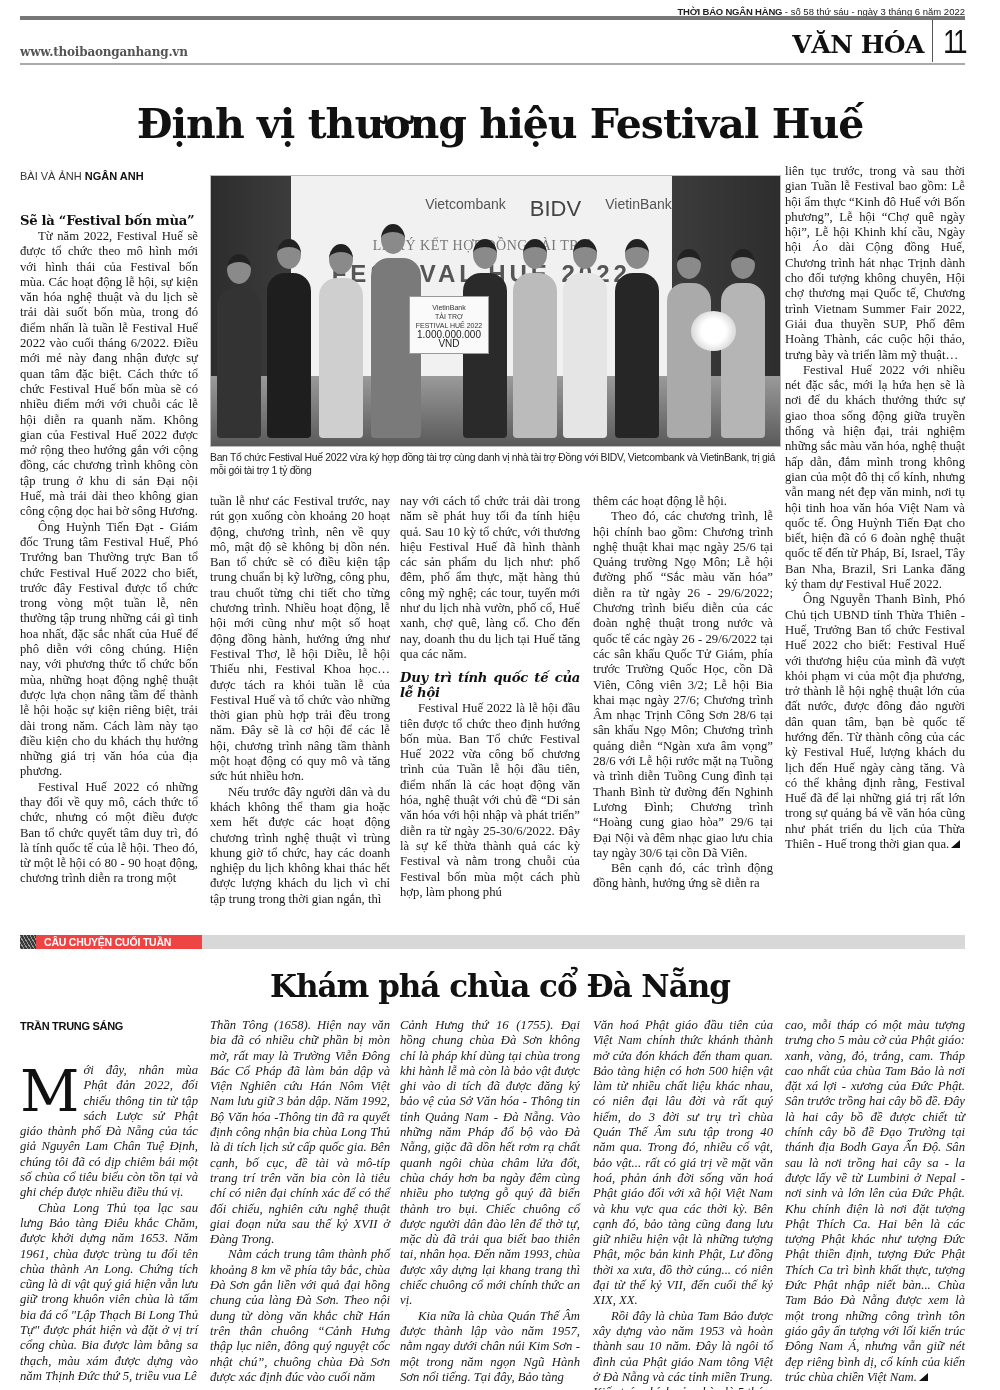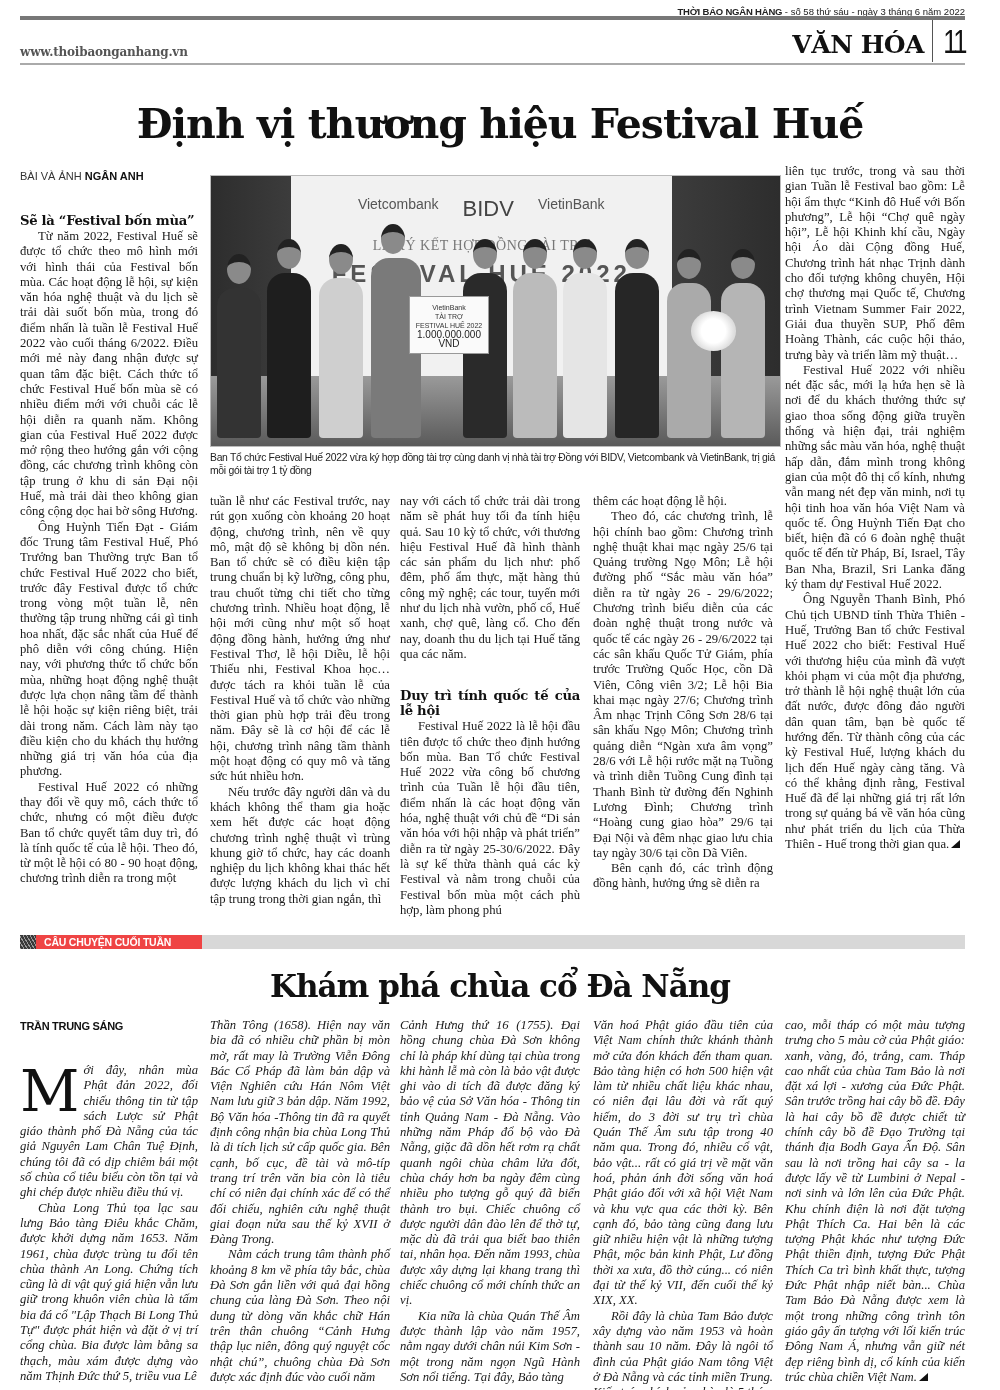--- a/index.html
+++ b/index.html
@@ -29,21 +29,21 @@
   .col p.noindent { text-indent: 0; }
   .col.italic { font-style: italic; }
   .subhead { font-family: "DejaVu Serif", serif; font-weight: 700; font-size: 13.2px; line-height: 15px; color: #111; text-indent: 0 !important; margin: 0 0 1px 0; letter-spacing: -0.3px; }
   .end-mark { display: inline-block; width: 0; height: 0; border-left: 9px solid transparent; border-bottom: 8px solid #111; margin-left: 2px; vertical-align: baseline; }
 
   .dropcap { float: left; font-family: "DejaVu Serif", serif; font-size: 58px; line-height: 48px; margin: 4px 4px 0 0; color: #111; font-style: normal; }
 
   .photo { position: absolute; left: 210px; top: 175px; width: 571px; height: 272px; border: 1px solid #bbb; overflow: hidden; background: #3a3a3a; }
   .photo .bg-wall { position: absolute; left: 0; top: 0; width: 100%; height: 100%; background: linear-gradient(90deg,#2d2d2d 0%,#3c3c3c 14%,#efefef 15%,#f6f6f6 80%,#3c3c3c 81%,#2d2d2d 100%); }
   .photo .banner { position: absolute; left: 14%; top: 0; width: 67%; height: 100%; background: #f1f1f1; }
-  .photo .banner-logos { position: absolute; top: 20px; left: 0; right: 0; display: flex; justify-content: center; gap: 24px; font-family: "Liberation Sans", sans-serif; color: #555; font-size: 14px; }
+  .photo .banner-logos { position: absolute; top: 20px; left: 0; right: 0; display: flex; justify-content: flex-end; gap: 24px; font-family: "Liberation Sans", sans-serif; color: #555; font-size: 14px; }
   .photo .banner-logos .bidv { font-size: 22px; color: #444; font-weight: 400; }
   .photo .banner-title { position: absolute; top: 62px; left: 0; right: 0; text-align: center; font-family: "Liberation Serif", serif; color: #777; font-size: 14px; letter-spacing: 0.5px; }
   .photo .banner-fest { position: absolute; top: 84px; left: 0; right: 0; text-align: center; font-family: "Liberation Sans", sans-serif; color: #555; font-size: 24px; letter-spacing: 4px; font-weight: 700; }
   .photo .floor { position: absolute; left: 0; bottom: 0; width: 100%; height: 70px; background: linear-gradient(180deg,#9a9a9a,#5a5a5a); }
   .photo .person { position: absolute; bottom: 8px; width: 44px; border-radius: 18px 18px 4px 4px; }
   .photo .person .head { position: absolute; top: -34px; left: 10px; width: 24px; height: 30px; border-radius: 50%; background: #8a8a8a; border-top: 8px solid #222; }
   .photo .check { position: absolute; left: 198px; top: 120px; width: 80px; height: 58px; background: #fafafa; border: 1px solid #999; font-family: "Liberation Sans", sans-serif; font-size: 7px; text-align: center; color: #333; padding-top: 6px; line-height: 9px; }
   .photo .check .amt { font-size: 10px; font-weight: 400; color: #222; }
   .photo .flowers { position: absolute; left: 480px; top: 135px; width: 45px; height: 40px; background: radial-gradient(circle,#fff 40%,#ddd 70%); border-radius: 50%; }
 
@@ -131,21 +131,21 @@
 </div>
 <div class="caption">Ban Tổ chức Festival Huế 2022 vừa ký hợp đồng tài trợ cùng danh vị nhà tài trợ Đồng với BIDV, Vietcombank và VietinBank, trị giá mỗi gói tài trợ 1 tỷ đồng</div>
 
 <div class="col" style="left:210px; top:494px; width:180px;">
   <p class="noindent">tuần lễ như các Festival trước, nay rút gọn xuống còn khoảng 20 hoạt động, chương trình, nên về quy mô, mật độ sẽ không bị dồn nén. Ban tổ chức sẽ có điều kiện tập trung chuẩn bị kỹ lưỡng, công phu, trau chuốt từng chi tiết cho từng chương trình. Nhiều hoạt động, lễ hội mới cũng như một số hoạt động đồng hành, hưởng ứng như Festival Thơ, lễ hội Diều, lễ hội Thiếu nhi, Festival Khoa học… được tách ra khỏi tuần lễ của Festival Huế và tổ chức vào những thời gian phù hợp trải đều trong năm. Đây sẽ là cơ hội để các lễ hội, chương trình nâng tầm thành một hoạt động có quy mô và tăng sức hút nhiều hơn.</p>
   <p>Nếu trước đây người dân và du khách không thể tham gia hoặc xem hết được các hoạt động chương trình nghệ thuật vì trùng khung giờ tổ chức, hay các doanh nghiệp du lịch không khai thác hết được lượng khách du lịch vì chỉ tập trung trong thời gian ngắn, thì</p>
 </div>
 
 <div class="col" style="left:400px; top:494px; width:180px;">
   <p class="noindent">nay với cách tổ chức trải dài trong năm sẽ phát huy tối đa tính hiệu quả. Sau 10 kỳ tổ chức, với thương hiệu Festival Huế đã hình thành các sản phẩm du lịch như: phố đêm, phố ẩm thực, mặt hàng thủ công mỹ nghệ; các tour, tuyến mới như du lịch nhà vườn, phố cổ, Huế xanh, chợ quê, làng cổ. Cho đến nay, doanh thu du lịch tại Huế tăng qua các năm.</p>
-  <p class="subhead" style="margin-top:26px;">Duy trì tính quốc tế của lễ hội</p>
+  <p class="subhead" style="margin-top:8px;font-style:italic;">Duy trì tính quốc tế của lễ hội</p>
   <p>Festival Huế 2022 là lễ hội đầu tiên được tổ chức theo định hướng bốn mùa. Ban Tổ chức Festival Huế 2022 vừa công bố chương trình của Tuần lễ hội đầu tiên, điểm nhấn là các hoạt động văn hóa, nghệ thuật với chủ đề “Di sản văn hóa với hội nhập và phát triển” diễn ra từ ngày 25-30/6/2022. Đây là sự kế thừa thành quả các kỳ Festival và nằm trong chuỗi của Festival bốn mùa một cách phù hợp, làm phong phú</p>
 </div>
 
 <div class="col" style="left:593px; top:494px; width:180px;">
   <p class="noindent">thêm các hoạt động lễ hội.</p>
   <p>Theo đó, các chương trình, lễ hội chính bao gồm: Chương trình nghệ thuật khai mạc ngày 25/6 tại Quảng trường Ngọ Môn; Lễ hội đường phố “Sắc màu văn hóa” diễn ra từ ngày 26 - 29/6/2022; Chương trình biểu diễn của các đoàn nghệ thuật trong nước và quốc tế các ngày 26 - 29/6/2022 tại các sân khấu Quốc Tử Giám, phía trước Trường Quốc Học, cồn Dã Viên, Công viên 3/2; Lễ hội Bia khai mạc ngày 27/6; Chương trình Âm nhạc Trịnh Công Sơn 28/6 tại sân khấu Ngọ Môn; Chương trình quảng diễn “Ngàn xưa âm vọng” 28/6 với Lễ hội rước mặt nạ Tuồng và trình diễn Tuồng Cung đình tại Thanh Bình từ đường đến Nghinh Lương Đình; Chương trình “Hoàng cung giao hòa” 29/6 tại Đại Nội và đêm nhạc giao lưu chia tay ngày 30/6 tại cồn Dã Viên.</p>
   <p>Bên cạnh đó, các trình động đồng hành, hưởng ứng sẽ diễn ra</p>
 </div>
 
 <div class="col" style="left:785px; top:164px; width:180px;">

